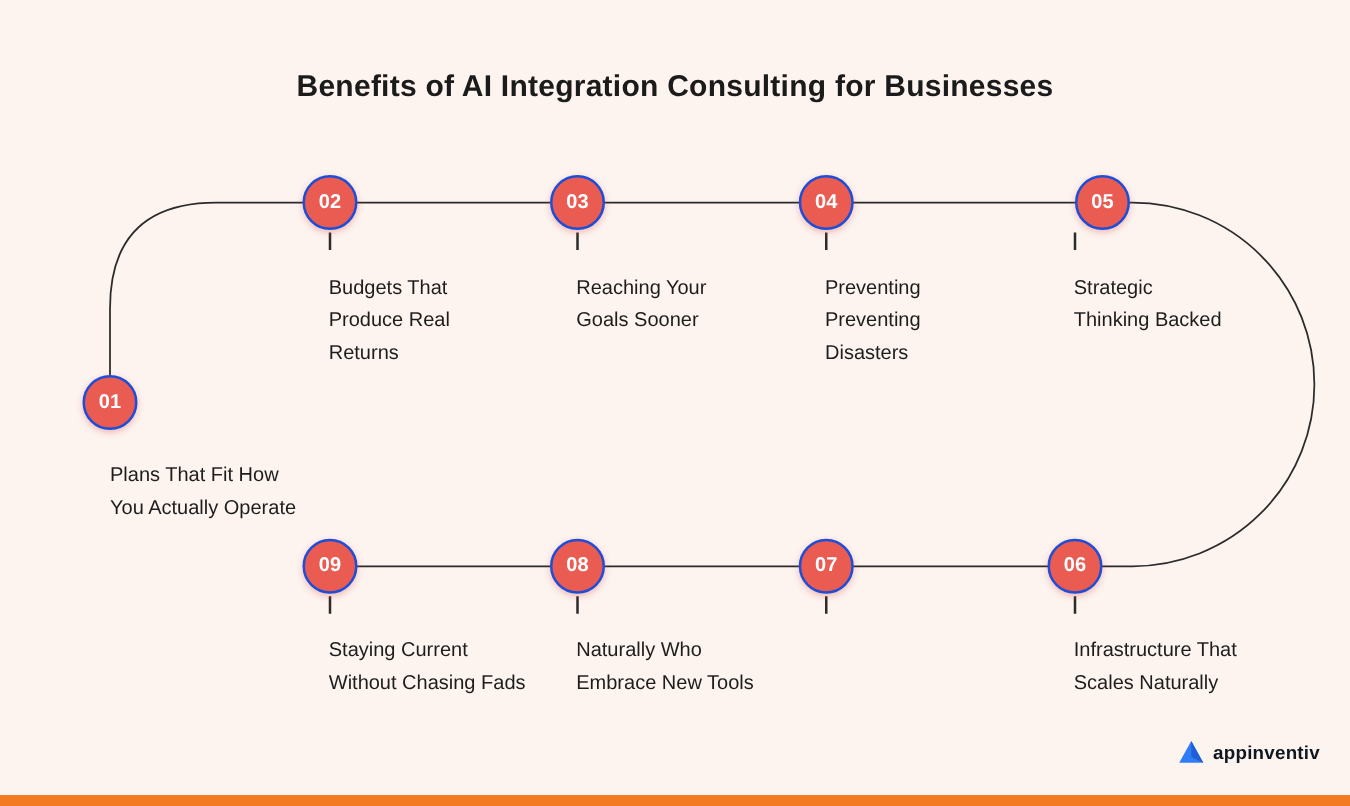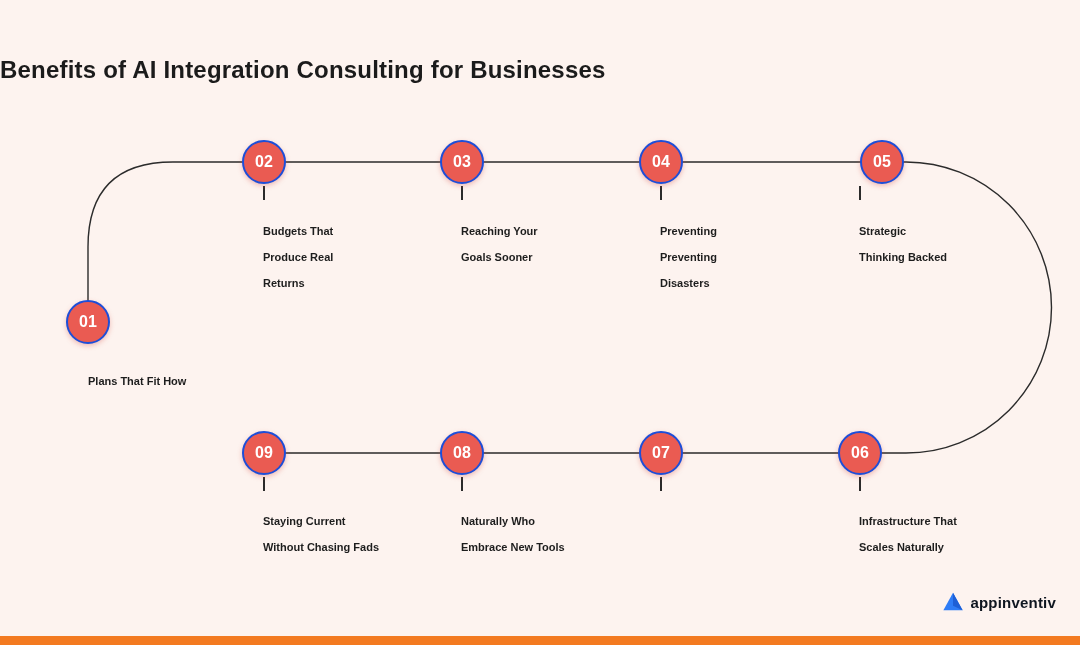--- a/index.html
+++ b/index.html
@@ -7,21 +7,21 @@
   body {
     background: #FDF3EF;
     font-family: "Liberation Sans", sans-serif;
     position: relative;
     overflow: hidden;
   }
   .canvas { position: absolute; inset: 0; width: 1080px; height: 645px; }
   .title {
     position: absolute;
     top: 56px; left: 0; width: 100%;
-    text-align: left;
+    text-align: center;
     font-size: 24px;
     font-weight: 700;
     color: #1b1b1b;
     letter-spacing: 0.2px;
   }
   svg.flow { position: absolute; left: 0; top: 0; }
   .circle {
     position: absolute;
     width: 44px; height: 44px;
     border-radius: 50%;
@@ -35,22 +35,22 @@
     z-index: 3;
   }
   .tick {
     position: absolute;
     width: 2px; height: 14px;
     background: #2b2b2b;
     z-index: 2;
   }
   .label {
     position: absolute;
-    font-size: 11px;
-    font-weight: 700;
+    font-size: 16px;
+    font-weight: 400;
     color: #1d1d1d;
     line-height: 26px;
     white-space: nowrap;
     z-index: 2;
   }
   .footer-bar {
     position: absolute;
     left: 0; bottom: 0;
     width: 100%; height: 9px;
     background: #F37A20;
@@ -78,20 +78,21 @@
 
   <svg class="flow" width="1080" height="645" viewBox="0 0 1080 645" aria-hidden="true">
     <path d="M 88 322 V 247 Q 88 162 173 162 H 906 A 145.5 145.5 0 0 1 906 453 H 264" fill="none" stroke="#2b2b2b" stroke-width="1.4"></path>
   </svg>
 
   <div class="circle" style="left:66px; top:300px;">
     <span>01</span>
   </div>
   <div class="label" style="left:88px; top:368px;">
     <div>Plans That Fit How</div>
+    <div>You Actually Operate</div>
   </div>
 
   <div class="circle" style="left:242px; top:140px;">
     <span>02</span>
   </div>
   <div class="tick" style="left:263px; top:186px;"></div>
   <div class="label" style="left:263px; top:218px;">
     <div>Budgets That</div>
     <div>Produce Real</div>
     <div>Returns</div>

